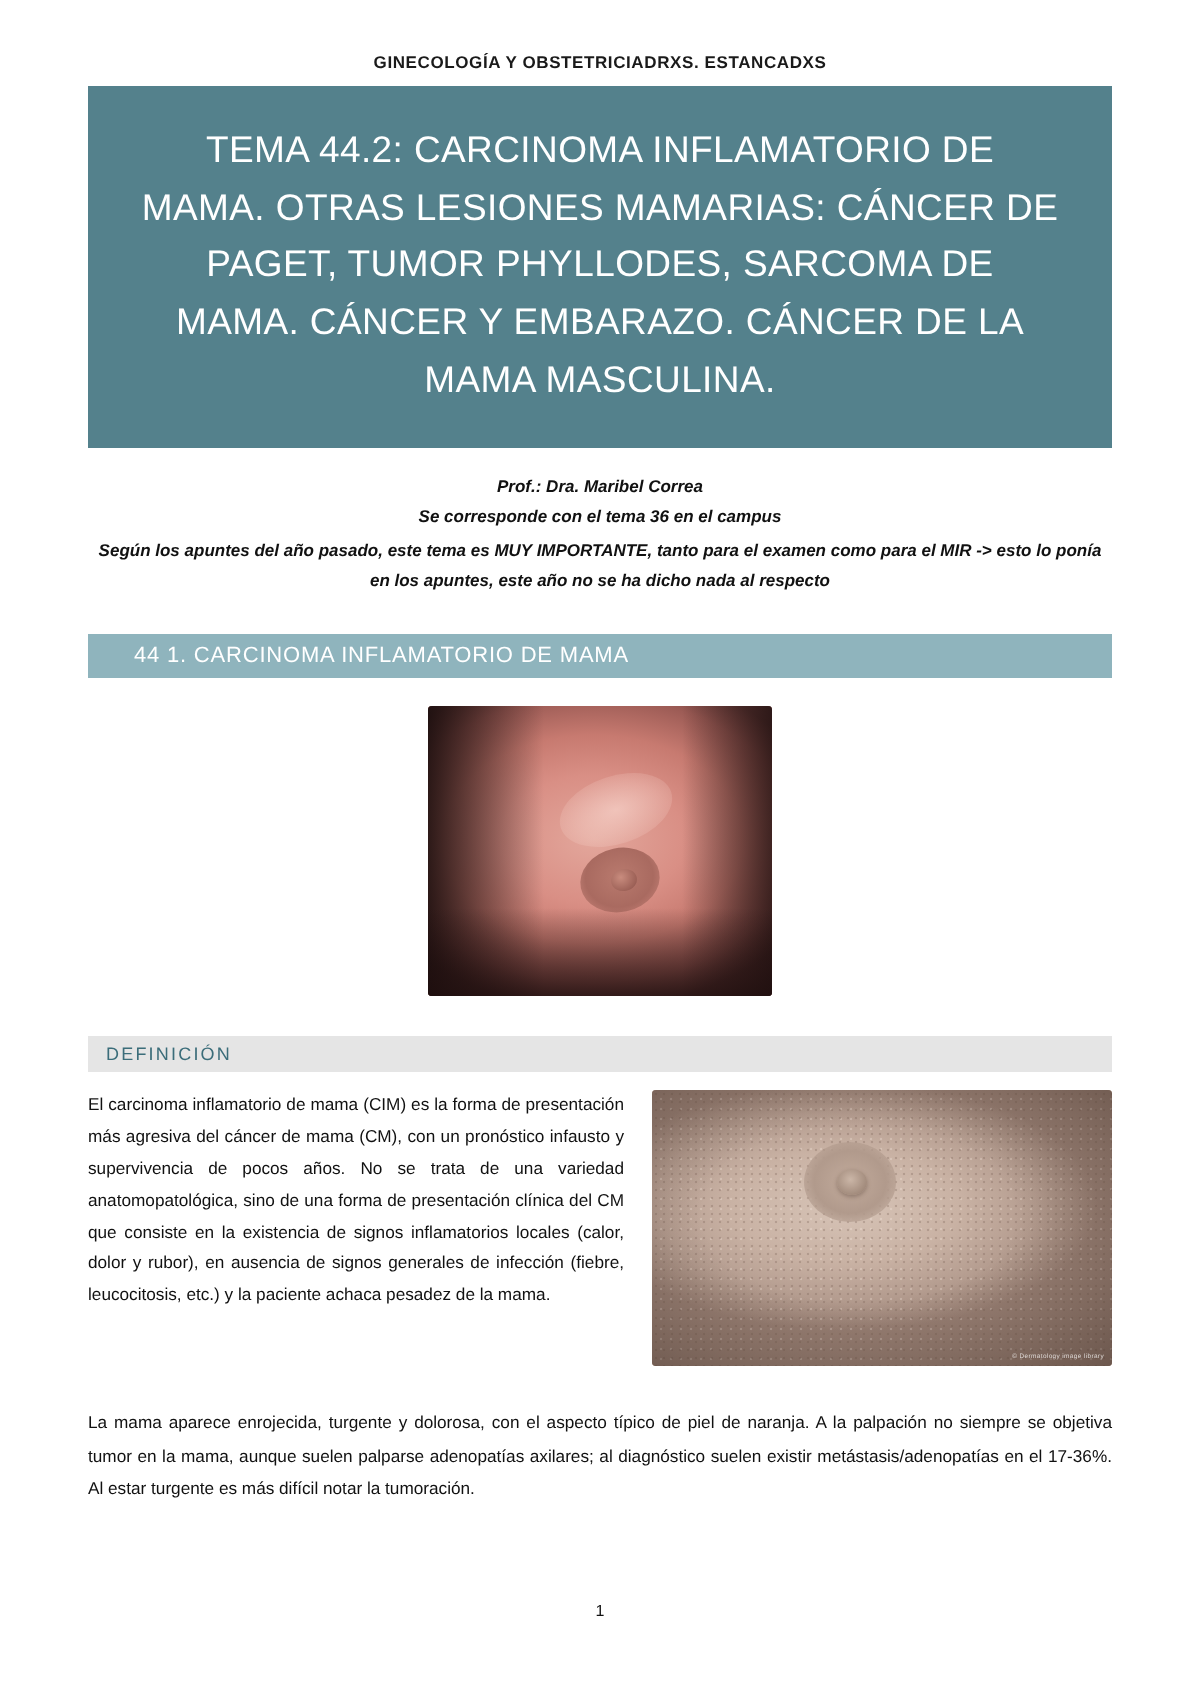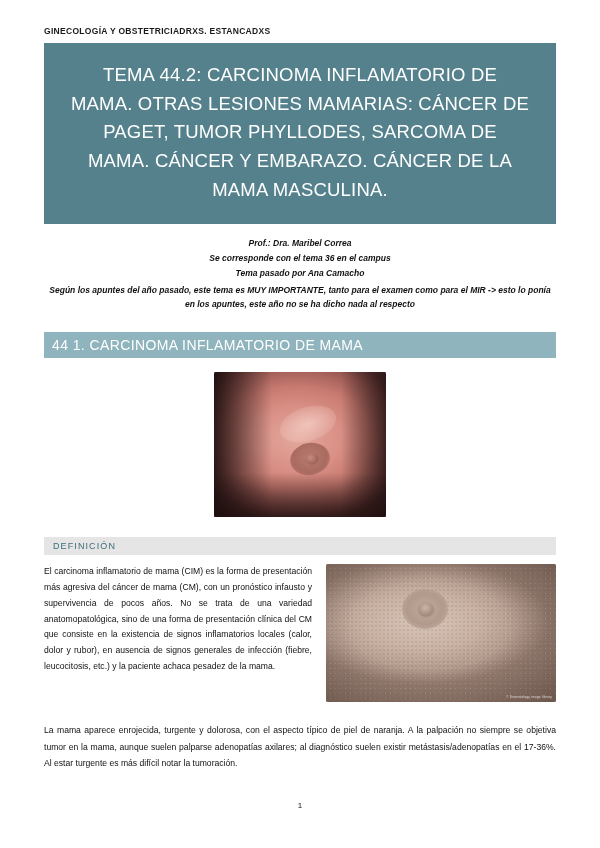--- a/index.html
+++ b/index.html
@@ -19,21 +19,21 @@
     position: relative;
     width: 600px;
     height: 848px;
     box-sizing: border-box;
     padding: 0 44px;
   }
 
   
   .runhead {
     display: flex;
-    justify-content: flex-start;
+    justify-content: center;
     align-items: baseline;
     font-size: 8.5px;
     font-weight: bold;
     letter-spacing: 0.3px;
     color: #1a1a1a;
     padding-top: 26px;
   }
 
   
   .title-banner {
@@ -68,23 +68,23 @@
     display: block;
     margin-top: 2px;
     line-height: 1.7;
   }
 
   
   .section-bar {
     margin-top: 20px;
     background: #8fb4bd;
     color: #ffffff;
-    font-size: 14px;
+    font-size: 11px;
     letter-spacing: 0.4px;
-    padding: 5px 8px;
+    padding: 5px 23px;
     box-sizing: border-box;
   }
 
   
   .figure-top {
     margin-top: 14px;
     display: flex;
     justify-content: center;
   }
   .breast-photo {
@@ -257,21 +257,20 @@
     <span>DRXS. ESTANCADXS</span>
   </div>
 
   <div class="title-banner">
     <h1>TEMA 44.2: CARCINOMA INFLAMATORIO DE MAMA. OTRAS LESIONES MAMARIAS: CÁNCER DE PAGET, TUMOR PHYLLODES, SARCOMA DE MAMA. CÁNCER Y EMBARAZO. CÁNCER DE LA MAMA MASCULINA.</h1>
   </div>
 
   <div class="subtitle">
     <div>Prof.: Dra. Maribel Correa</div>
     <div>Se corresponde con el tema 36 en el campus</div>
-    <div>Tema pasado por Ana Camacho</div>
     <div class="note">Según los apuntes del año pasado, este tema es MUY IMPORTANTE, tanto para el examen como para el MIR -&gt; esto lo ponía en los apuntes, este año no se ha dicho nada al respecto</div>
   </div>
 
   <div class="section-bar">
     <span>44 1. CARCINOMA INFLAMATORIO DE MAMA</span>
   </div>
 
   <div class="figure-top">
     <div class="breast-photo">
       <div class="skin"></div>

